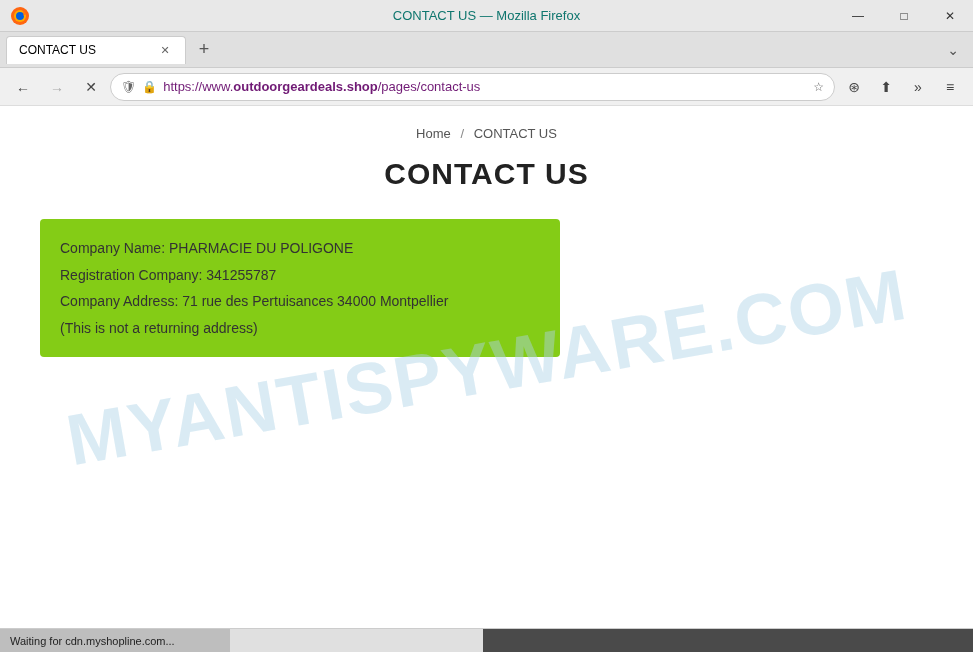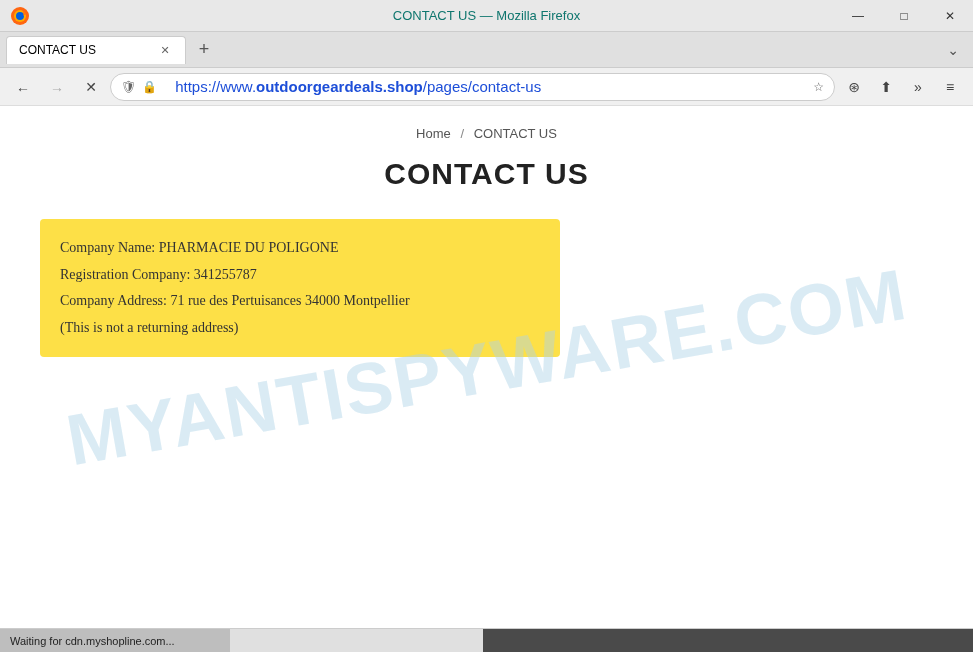--- a/index.html
+++ b/index.html
@@ -132,24 +132,23 @@
       display: flex;
       align-items: center;
       background: white;
       border: 1px solid #ccc;
       border-radius: 20px;
       height: 28px;
       padding: 0 10px;
       gap: 6px;
     }
     .address-url {
-      font-size: 15px;
-      color: #1d4ed8;
+      font-size: 13px;
+      color: #701a75;
       flex: 1;
-      margin-left: 12px;
     }
     .address-url span.highlight { font-weight: bold; }
     .address-icon {
       font-size: 12px;
       color: #666;
     }
     .nav-actions {
       display: flex;
       gap: 2px;
     }
@@ -220,27 +219,26 @@
     .contact-body .email-addr {
       color: #333;
       text-decoration: none;
       font-size: 14px;
     }
 
     
     .company-info {
       margin-top: 20px;
       padding: 16px 20px;
-      background: #fde047;
+      background: #84cc16;
       border-radius: 4px;
       font-size: 14px;
       color: #333;
       line-height: 1.9;
       max-width: 520px;
-      font-family: Liberation Serif, serif;
     }
 
     
     .statusbar {
       height: 24px;
       background: #e0e0e0;
       display: flex;
       align-items: center;
       padding: 0 10px;
       font-size: 11px;

